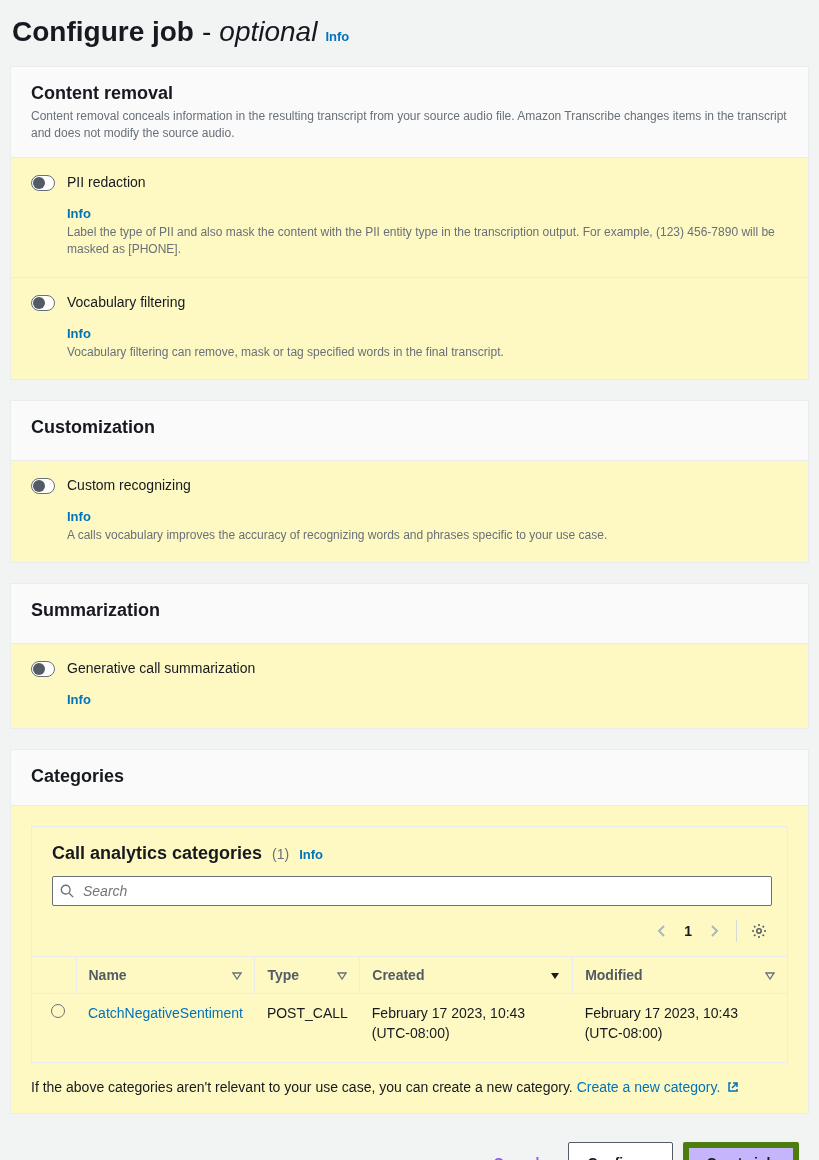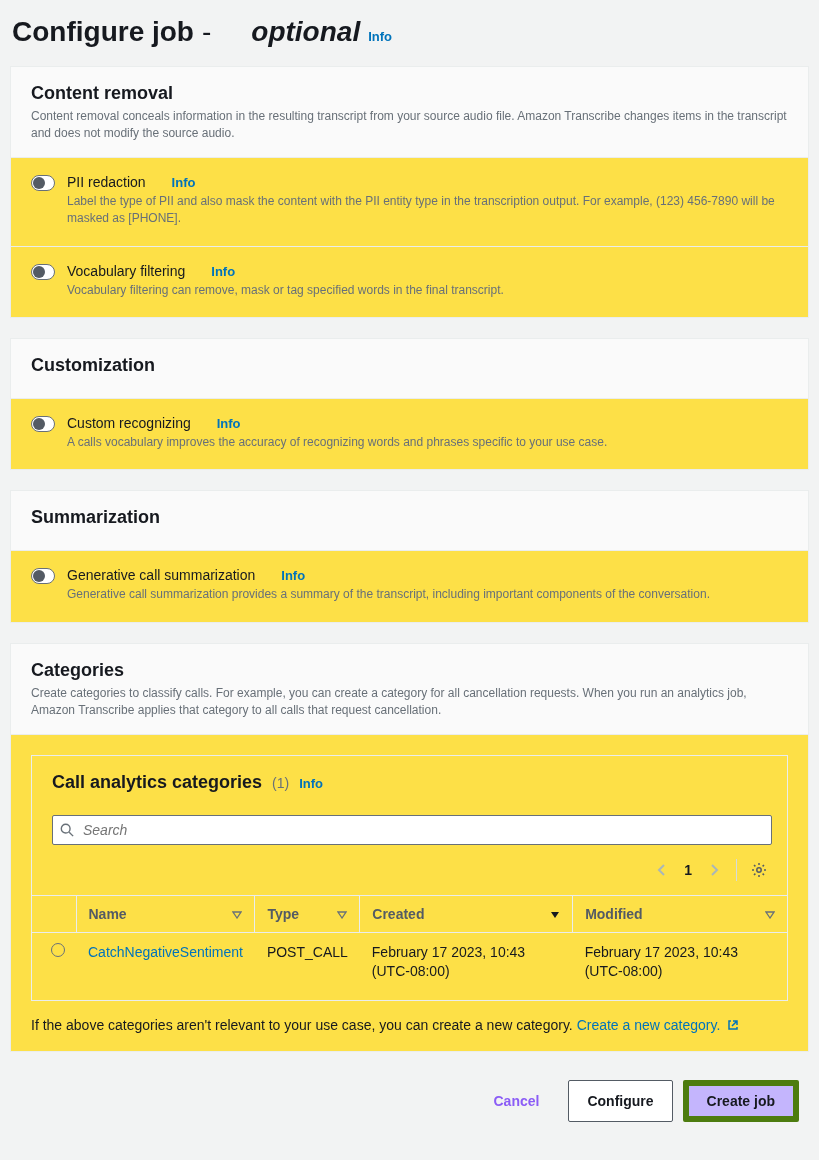--- a/index.html
+++ b/index.html
@@ -12,30 +12,30 @@
     width: 819px;
   }
   .page-title {
     font-size: 28px;
     font-weight: 700;
     display: flex;
     align-items: baseline;
     gap: 8px;
     padding: 4px 0 18px 2px;
   }
-  .page-title .opt { font-style: italic; font-weight: 700; margin-left: 32px; }
+  .page-title .opt { font-style: italic; font-weight: 400; }
   .page-title .dash { font-weight: 400; }
   .info-link {
     color: #0073bb;
     font-size: 13px;
     font-weight: 700;
     cursor: pointer;
   }
   .panel {
-    background: #fde047;
+    background: #fef9c3;
     border: 1px solid #eaeded;
     margin-bottom: 20px;
   }
   .panel-header {
     padding: 16px 20px 14px 20px;
     border-bottom: 1px solid #eaeded;
     background: #fafafa;
   }
   .panel-header.no-desc { padding-bottom: 18px; }
   .panel-title {
@@ -75,38 +75,39 @@
     height: 12px;
     border-radius: 50%;
     background: #545b64;
     top: 1px;
     left: 1px;
   }
   .toggle-content { flex: 1; }
   .toggle-label-row {
     display: flex;
     align-items: baseline;
-    gap: 26px;
+    gap: 16px;
     margin-bottom: 3px;
+    flex-direction: column;
   }
   .toggle-label { font-size: 14px; color: #16191f; }
   .toggle-desc { font-size: 12px; color: #687078; line-height: 1.45; }
 
   .inner-container {
     border: 1px solid #eaeded;
     margin: 0 20px;
   }
   .inner-header {
     padding: 16px 20px 0 20px;
   }
   .inner-title-row {
     display: flex;
     align-items: baseline;
     gap: 10px;
-    margin-bottom: 22px;
+    margin-bottom: 12px;
   }
   .inner-title { font-size: 18px; font-weight: 700; }
   .inner-count { color: #687078; font-size: 14px; font-weight: 400; }
   .search-wrap {
     position: relative;
     margin-bottom: 14px;
     width: 720px;
   }
   .search-input {
     width: 100%;
@@ -255,30 +256,28 @@
     <div class="panel-title">Summarization</div>
   </div>
   <div class="panel-body">
     <div class="toggle-row">
       <div class="toggle-switch"></div>
       <div class="toggle-content">
         <div class="toggle-label-row">
           <span class="toggle-label">Generative call summarization</span>
           <span class="info-link">Info</span>
         </div>
-        <div class="toggle-desc">Generative call summarization provides a summary of the transcript, including important components of the conversation.</div>
       </div>
     </div>
   </div>
 </div>
 
 <div class="panel">
   <div class="panel-header">
     <div class="panel-title">Categories</div>
-    <div class="panel-desc">Create categories to classify calls. For example, you can create a category for all cancellation requests. When you run an analytics job, Amazon Transcribe applies that category to all calls that request cancellation.</div>
   </div>
   <div class="panel-body" style="padding-top:20px;">
     <div class="inner-container">
       <div class="inner-header">
         <div class="inner-title-row">
           <span class="inner-title">Call analytics categories</span>
           <span class="inner-count">(1)</span>
           <span class="info-link">Info</span>
         </div>
         <div class="search-wrap">

